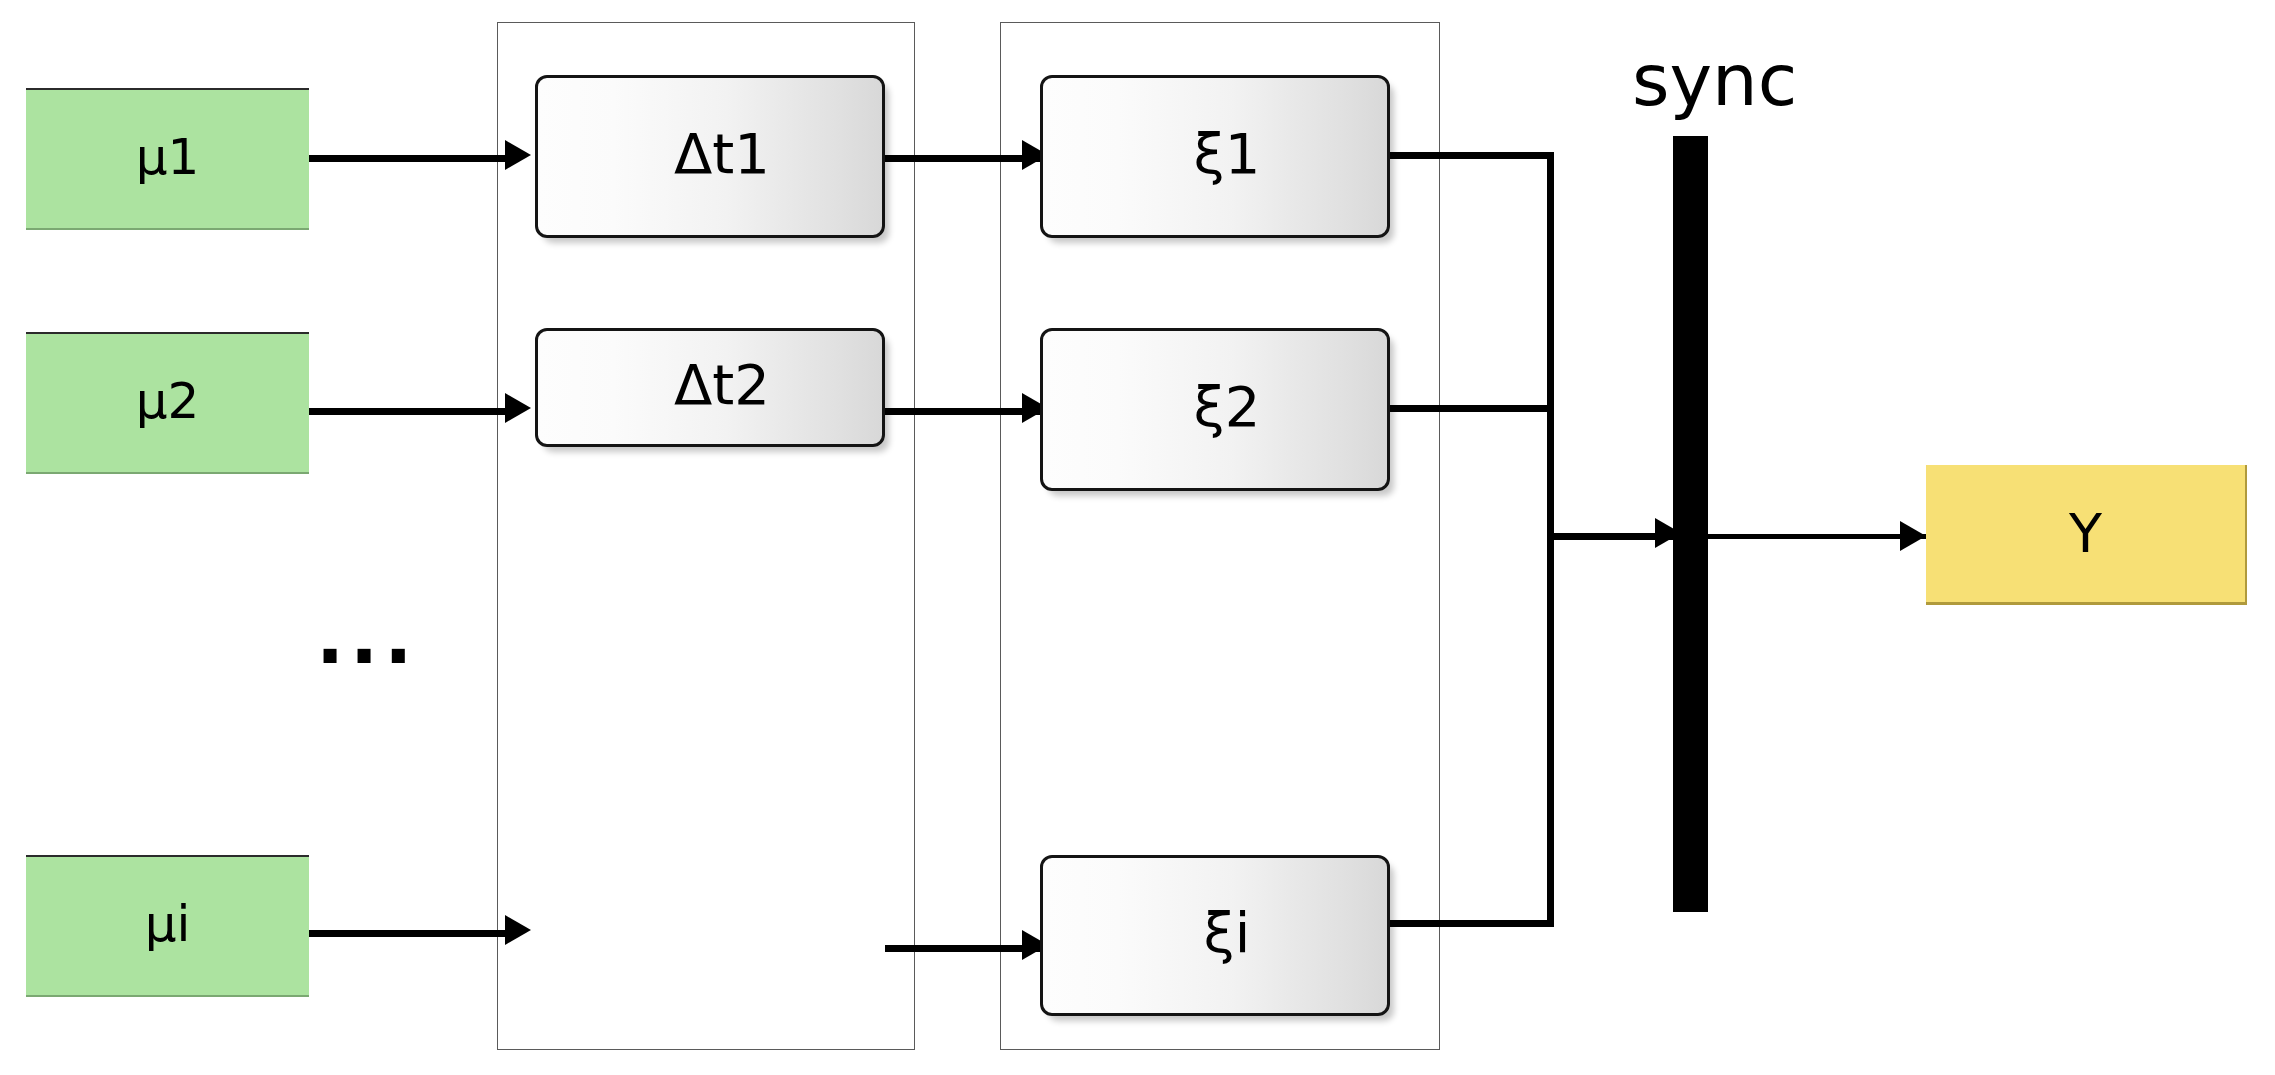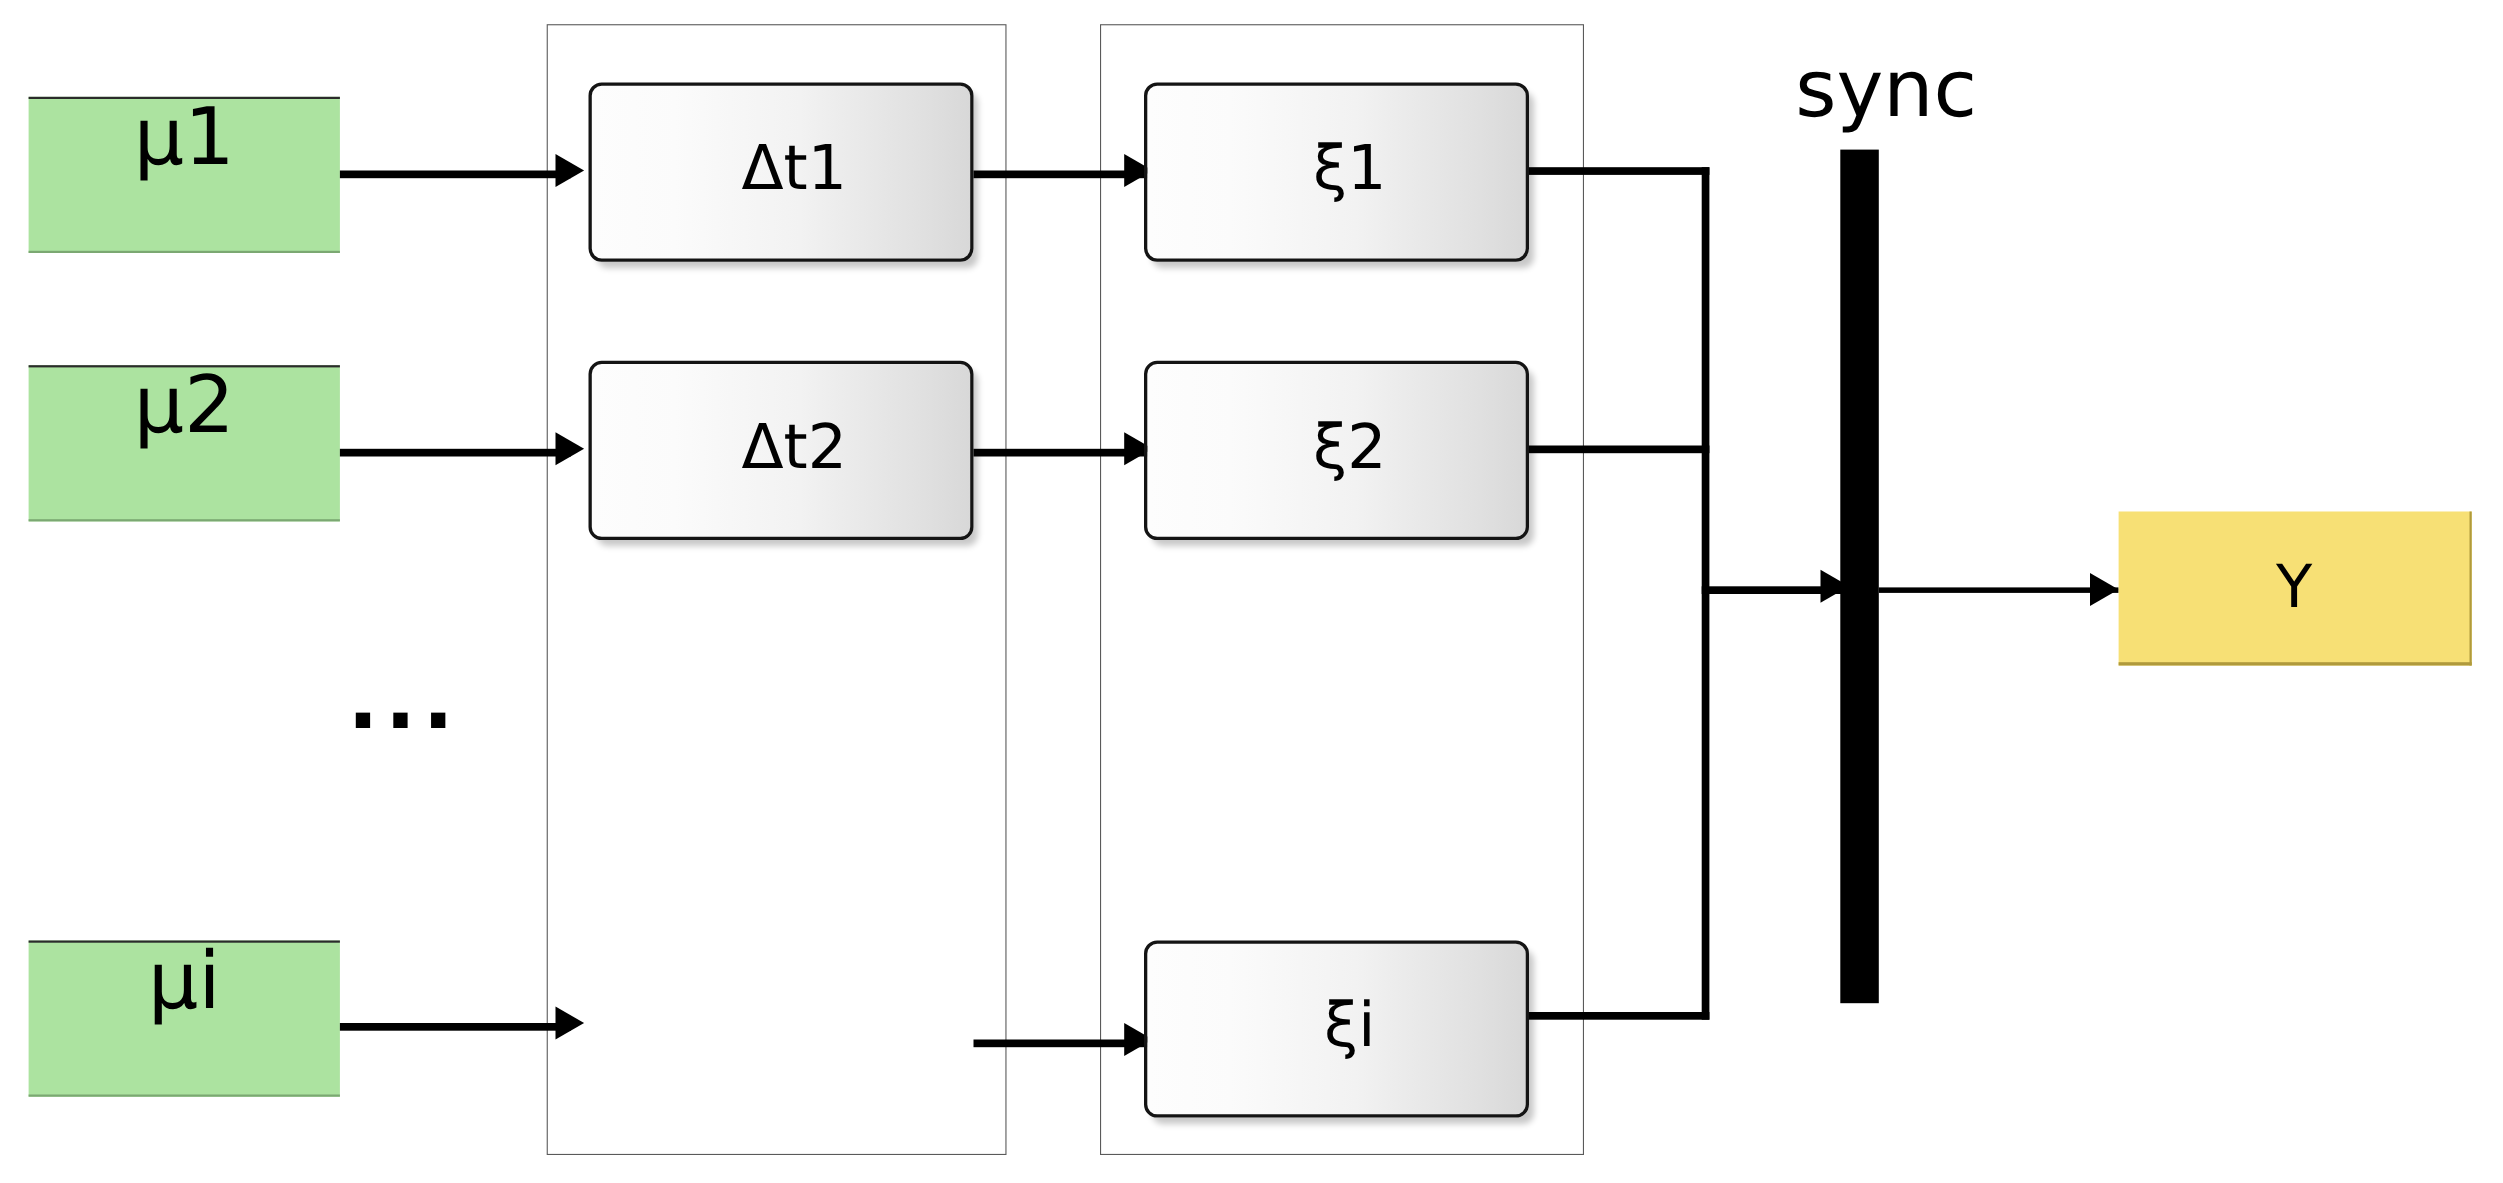--- a/index.html
+++ b/index.html
@@ -19,22 +19,23 @@
   }
 
   
   .input-box {
     position: absolute;
     background: #ACE3A0;
     border-top: 2px solid #2b2b2b;
     border-bottom: 2px solid #7ba872;
     box-sizing: border-box;
     display: flex;
+    align-items: center;
     justify-content: center;
-    font-size: 72px;
+    font-size: 50px;
     color: #000000;
     line-height: 1;
   }
   .input-box .lbl { transform: translateY(-2px); }
 
   
   .output-box {
     position: absolute;
     background: #F7E075;
     box-sizing: border-box;
@@ -150,21 +151,21 @@
 
   <div class="hline" style="left:1390px; top:152px; width:164px;"></div>
 
   <div class="input-box" style="left:26px; top:332px; width:283px; height:142px;">
     <span class="lbl">μ2</span>
   </div>
 
   <div class="hline" style="left:309px; top:408px; width:210px;"></div>
   <div class="arrowhead" style="left:505px; top:393px;"></div>
 
-  <div class="proc-box" style="left:535px; top:328px; width:350px; height:163px;">
+  <div class="proc-box" style="left:535px; top:328px; width:350px; height:119px;">
     <span class="lbl">Δt2</span>
   </div>
 
   <div class="hline" style="left:885px; top:408px; width:158px;"></div>
   <div class="arrowhead" style="left:1022px; top:393px;"></div>
 
   <div class="proc-box" style="left:1040px; top:328px; width:350px; height:163px;">
     <span class="lbl">ξ2</span>
   </div>
 

